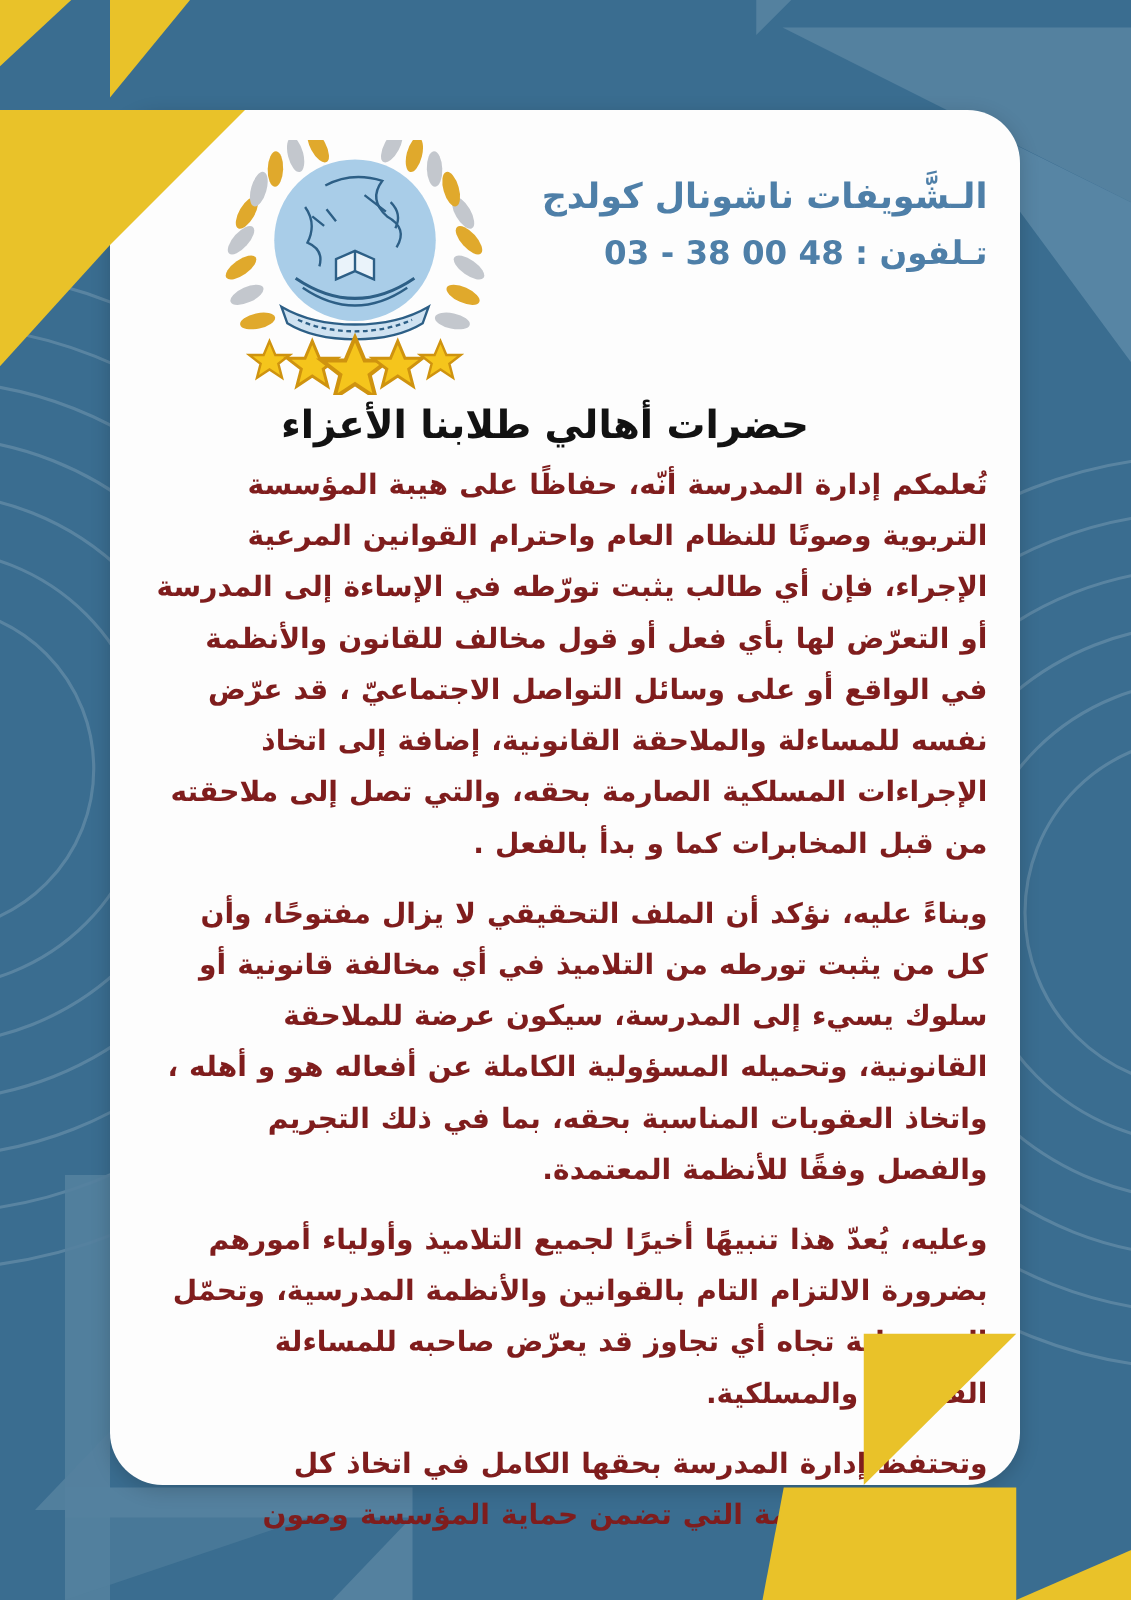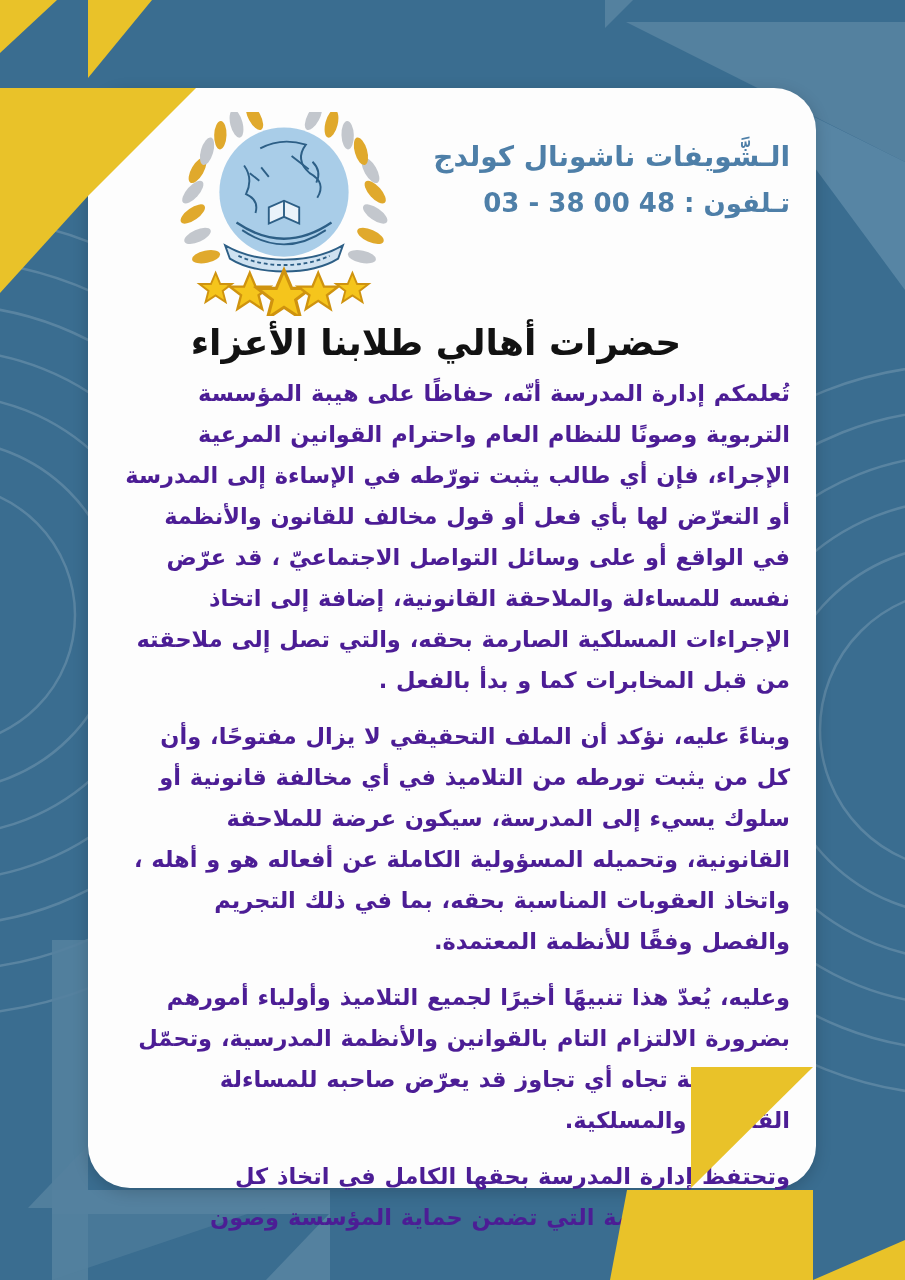--- a/index.html
+++ b/index.html
@@ -19,25 +19,25 @@
     box-sizing:border-box;padding:16px 26px 0 34px;
     direction:rtl;
   }
   .letter-header{display:flex;justify-content:space-between;align-items:flex-start;height:212px;}
   .head-text{margin-top:30px;text-align:right;color:var(--head,#4e7fa8);}
   .school-name{font-size:28px;font-weight:bold;line-height:46px;letter-spacing:.5px;}
   .phone-line{font-size:26px;font-weight:bold;line-height:46px;}
   .phone-number{letter-spacing:2px;}
   .logo-wrap{margin-left:48px;margin-top:8px;flex:0 0 auto;}
   .salutation{
-    text-align:center;font-size:36px;font-weight:bold;color:#121212;
+    text-align:center;font-size:31px;font-weight:bold;color:#121212;
     margin:6px 40px 10px 0;letter-spacing:0;
   }
   .body-par{
-    font-size:22.5px;font-weight:700;color:#4c1d95;
+    font-size:22.5px;font-weight:700;color:#7f1d1d;
     line-height:41px;text-align:right;margin:0 0 15px 0;
     word-spacing:1px;
   }
 </style>
 </head>
 <body>
 
 <div class="page">
 
   <svg class="decor decor-bg" viewBox="0 0 905 1280">

